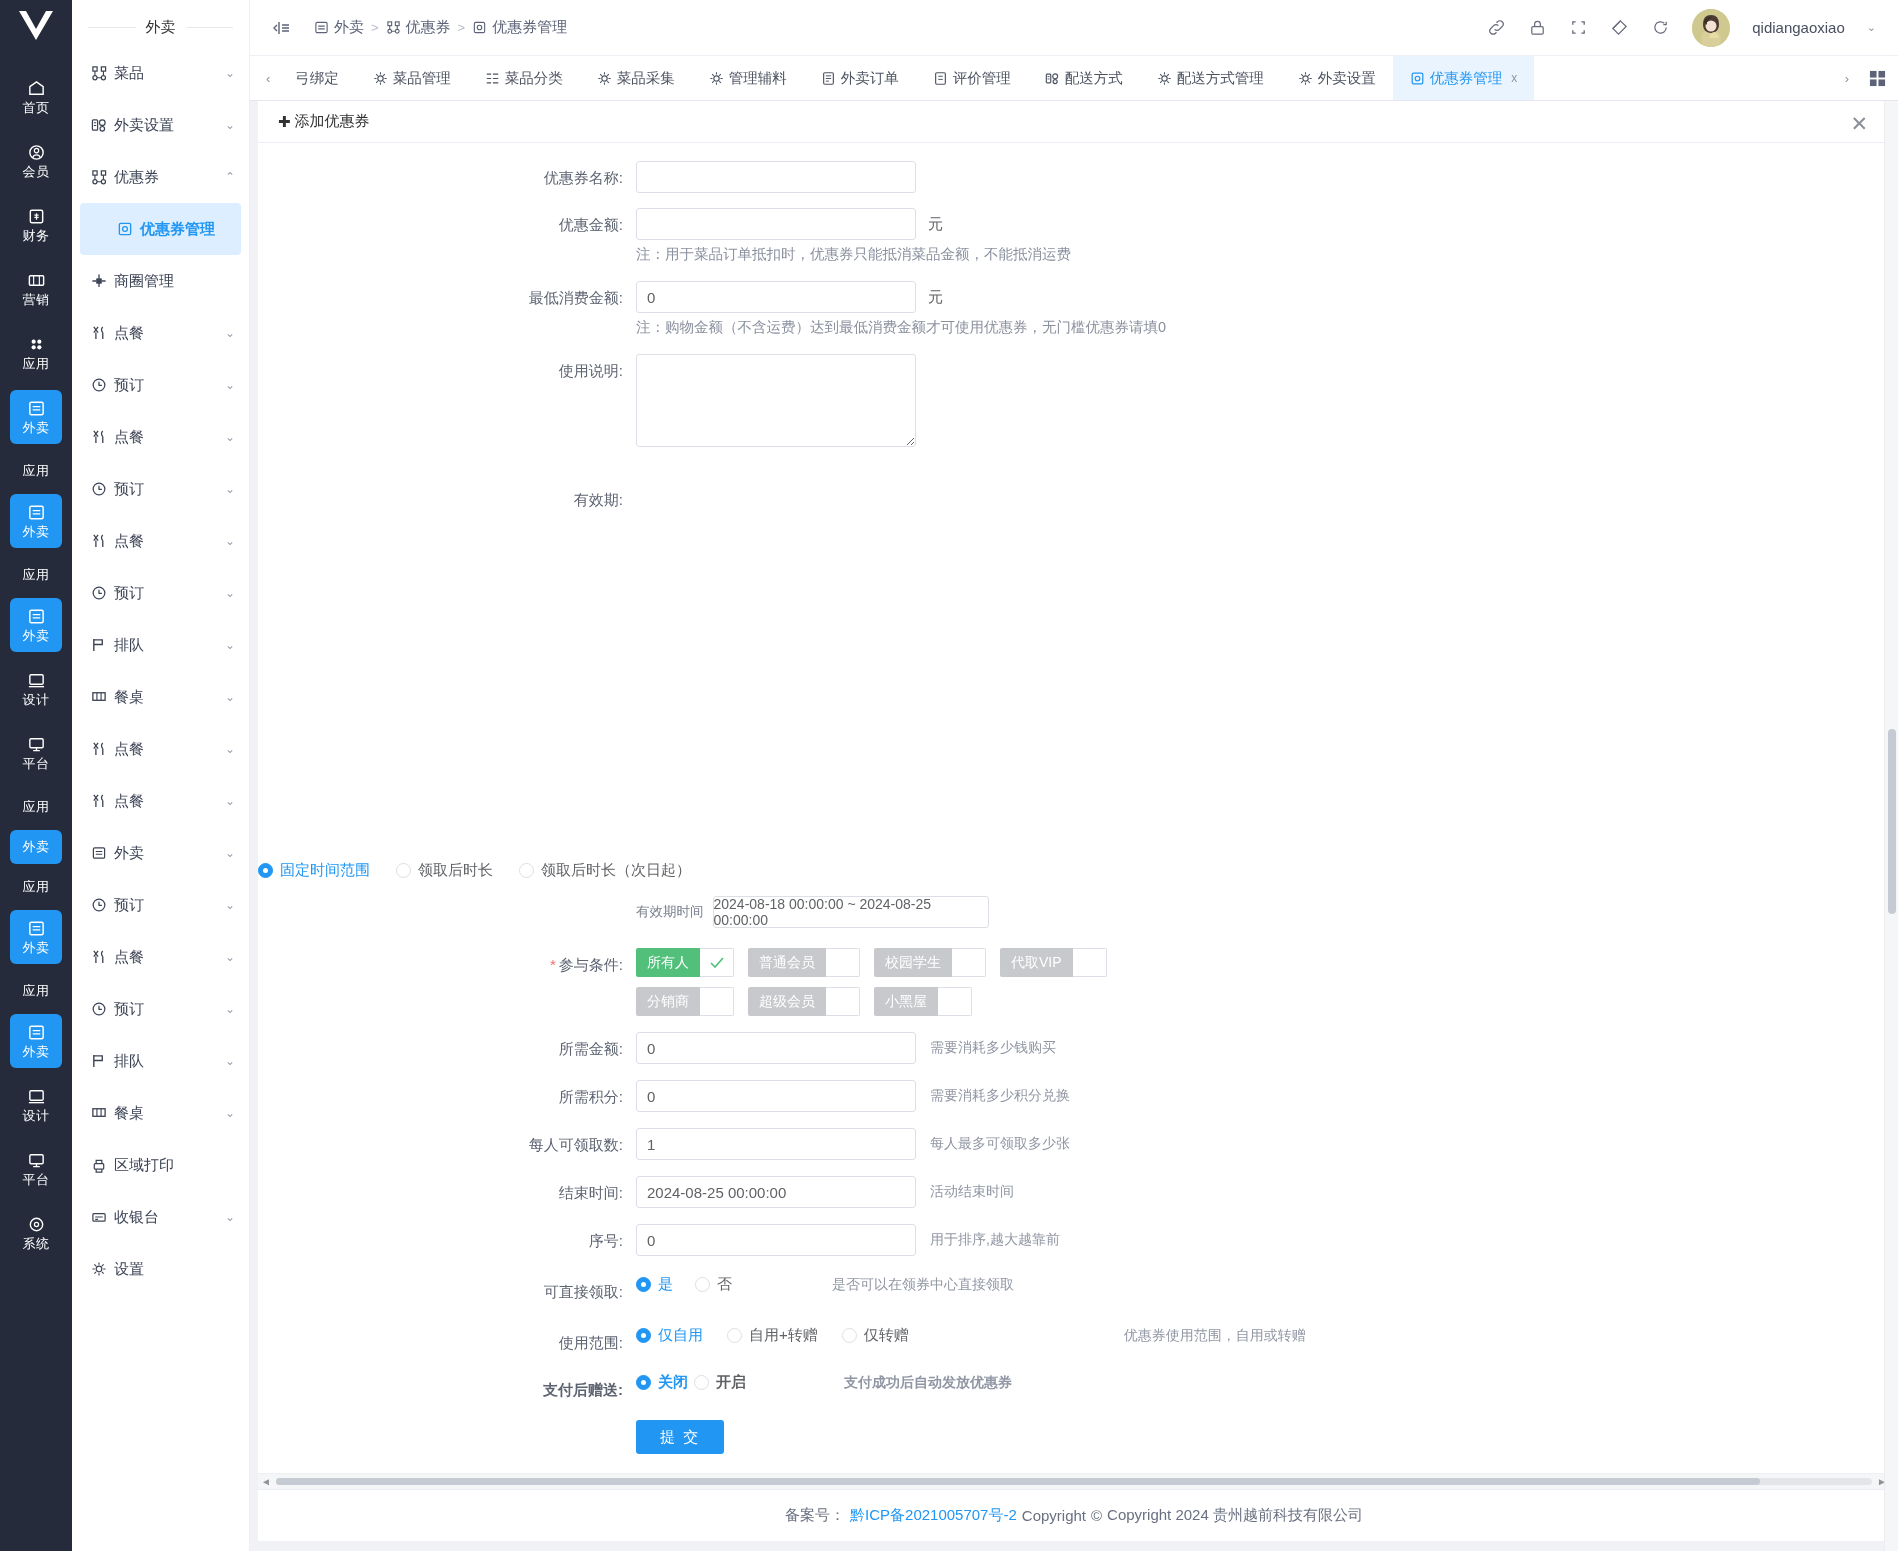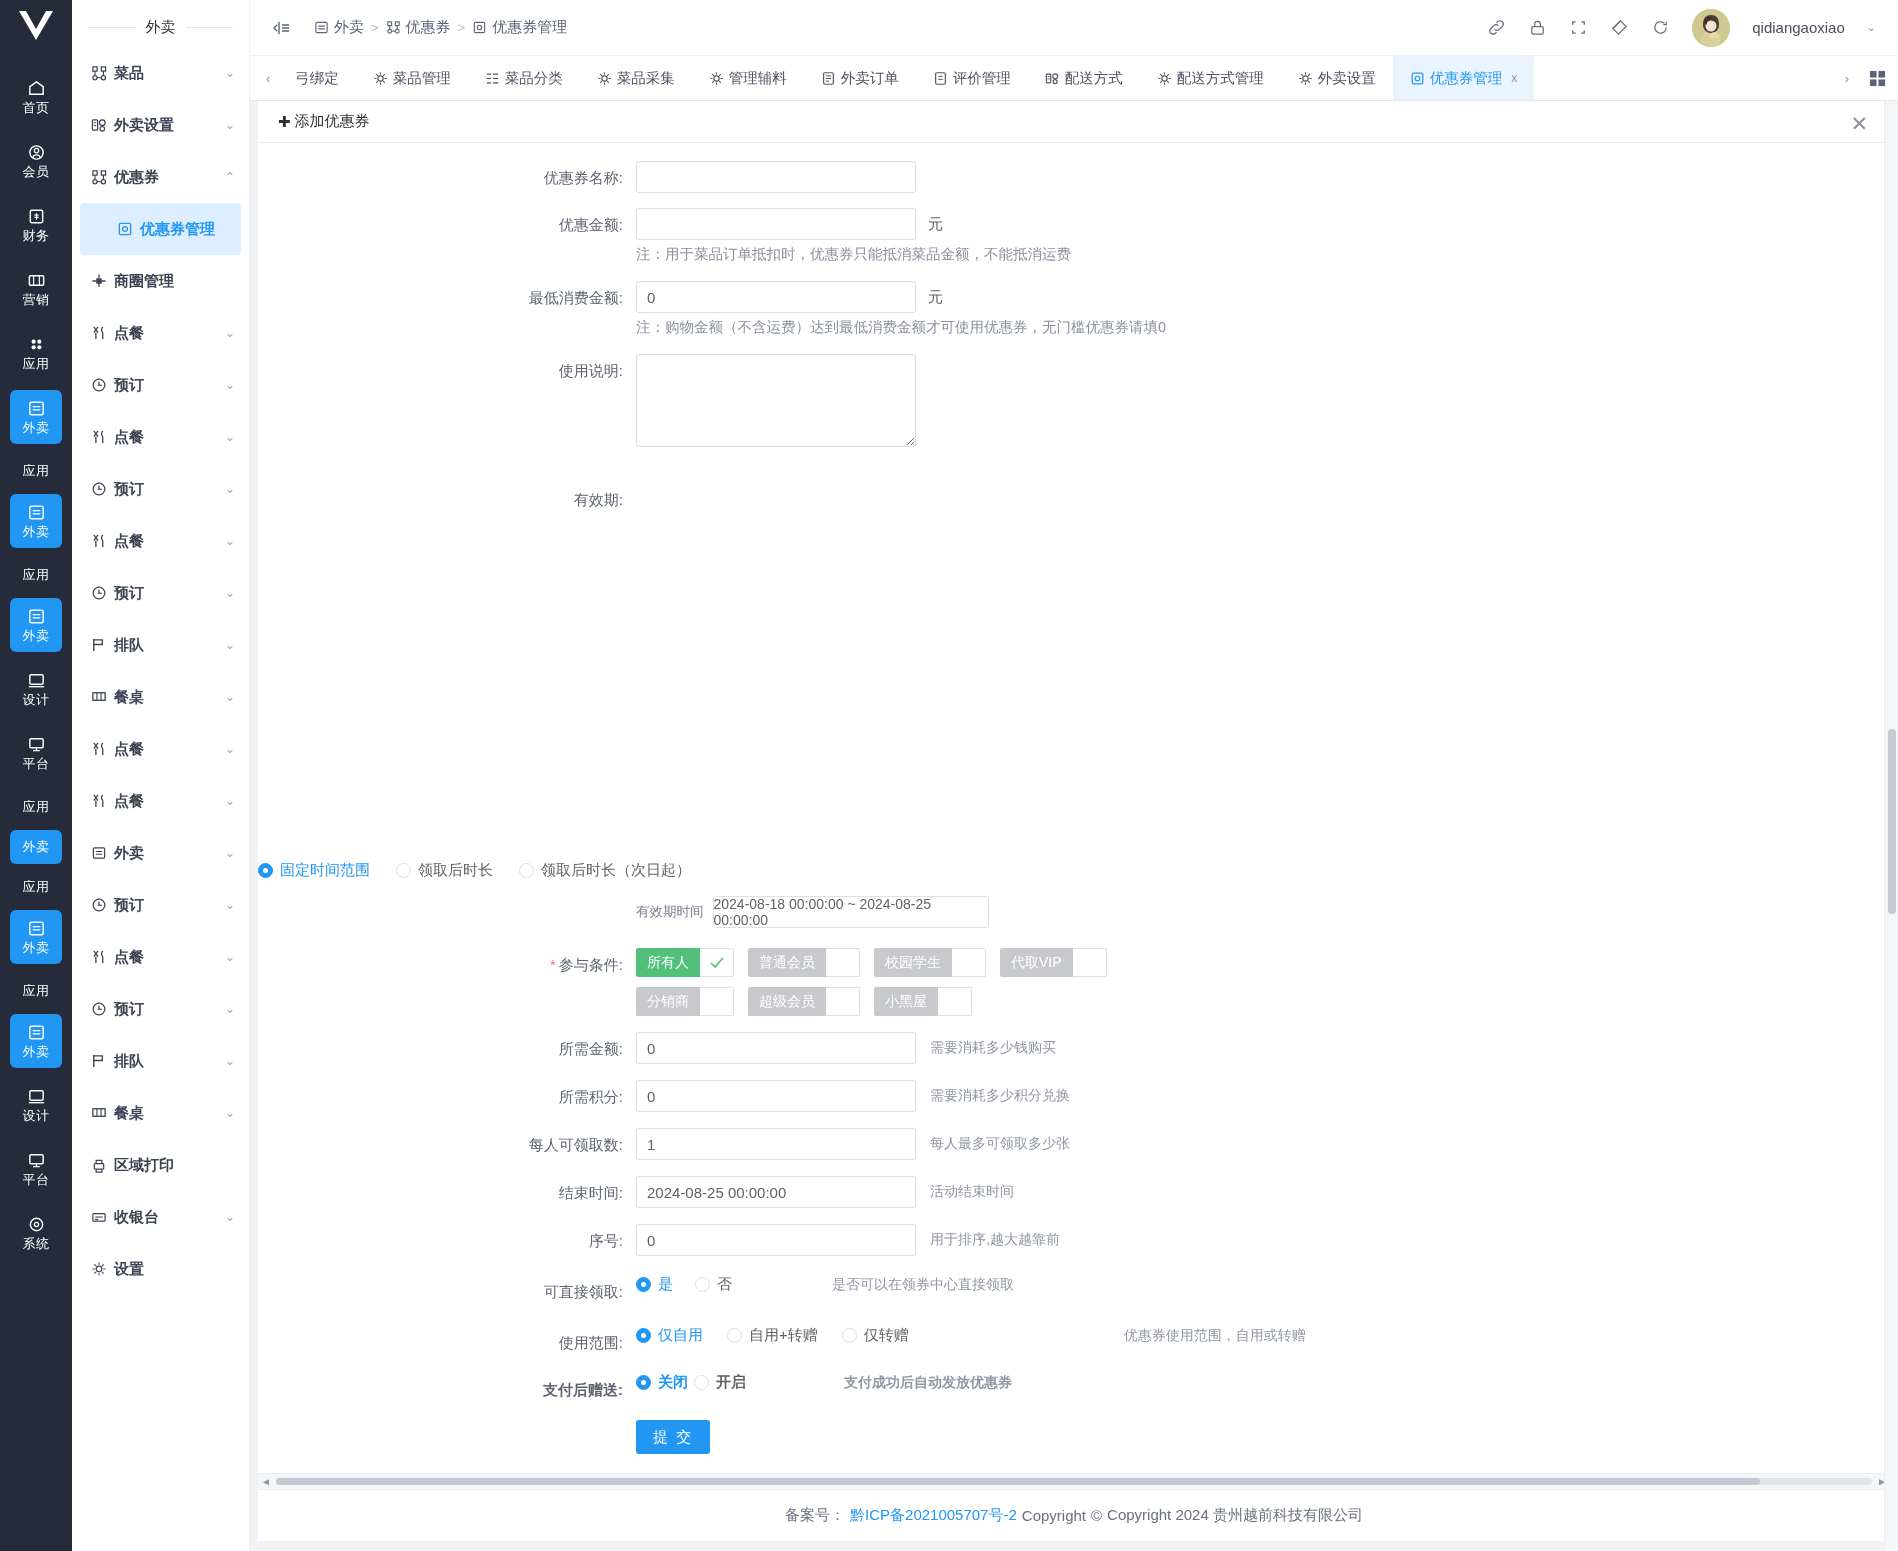--- a/index.html
+++ b/index.html
@@ -42,21 +42,21 @@
   }
   .menucol-title span { background:#fff; padding: 0 10px; position: relative; z-index: 1; }
   .menucol-title::before {
     content:""; position:absolute; left: 16px; right: 16px; top: 27px; height: 1px; background: #e6e8eb;
   }
   .menu-item {
     display: flex; align-items: center; height: 52px; padding: 0 14px 0 18px;
     font-size: 15px; color: #3c4355; cursor: pointer; gap: 7px;
   }
   .menu-item .mi-ico { width: 17px; display:flex; align-items:center; justify-content:center; flex:0 0 17px; }
-  .menu-item .mi-label { flex: 1; white-space: nowrap; font-weight: bold; }
+  .menu-item .mi-label { flex: 1; white-space: nowrap; }
   .menu-item .mi-arrow { color: #9aa2b1; font-size: 12px; }
   .menu-item.sub { padding-left: 36px; }
   .menu-item.active {
     background: #dceeff; color: #2196f3; border-radius: 4px;
     margin: 0 8px; width: calc(100% - 16px); font-weight: bold;
   }
 
   
   .main { flex: 1; display: flex; flex-direction: column; min-width: 0; background:#f0f2f5; }
   .topbar {
@@ -167,21 +167,21 @@
   .tagchk .tg-box {
     width: 34px; background: #fff; border: 1px solid #dcdfe6; border-left: none;
     display: flex; align-items: center; justify-content: center;
   }
   .tagchk.on .tg-name { background: #52c07b; }
   .tagchk.on .tg-box { border-color: #dcdfe6; }
   .tagchk.on .tg-box .tick { display: block; }
   .tagchk .tg-box .tick { display: none; }
 
   .submit-btn {
-    height: 34px; padding: 0 17px; background: #2196f3; color: #fff; border: none;
+    height: 34px; padding: 0 24px; background: #2196f3; color: #fff; border: none;
     border-radius: 3px; font-size: 15px; cursor: pointer; font-family: inherit;
     letter-spacing: 2px;
   }
 
   
   .hscroll {
     height: 16px; background: #f5f6f8; display: flex; align-items: center;
     padding: 0 2px; gap: 4px; border-top: 1px solid #eceff3;
   }
   .hscroll .arrow { font-size: 10px; color: #909399; width: 12px; text-align:center; }

